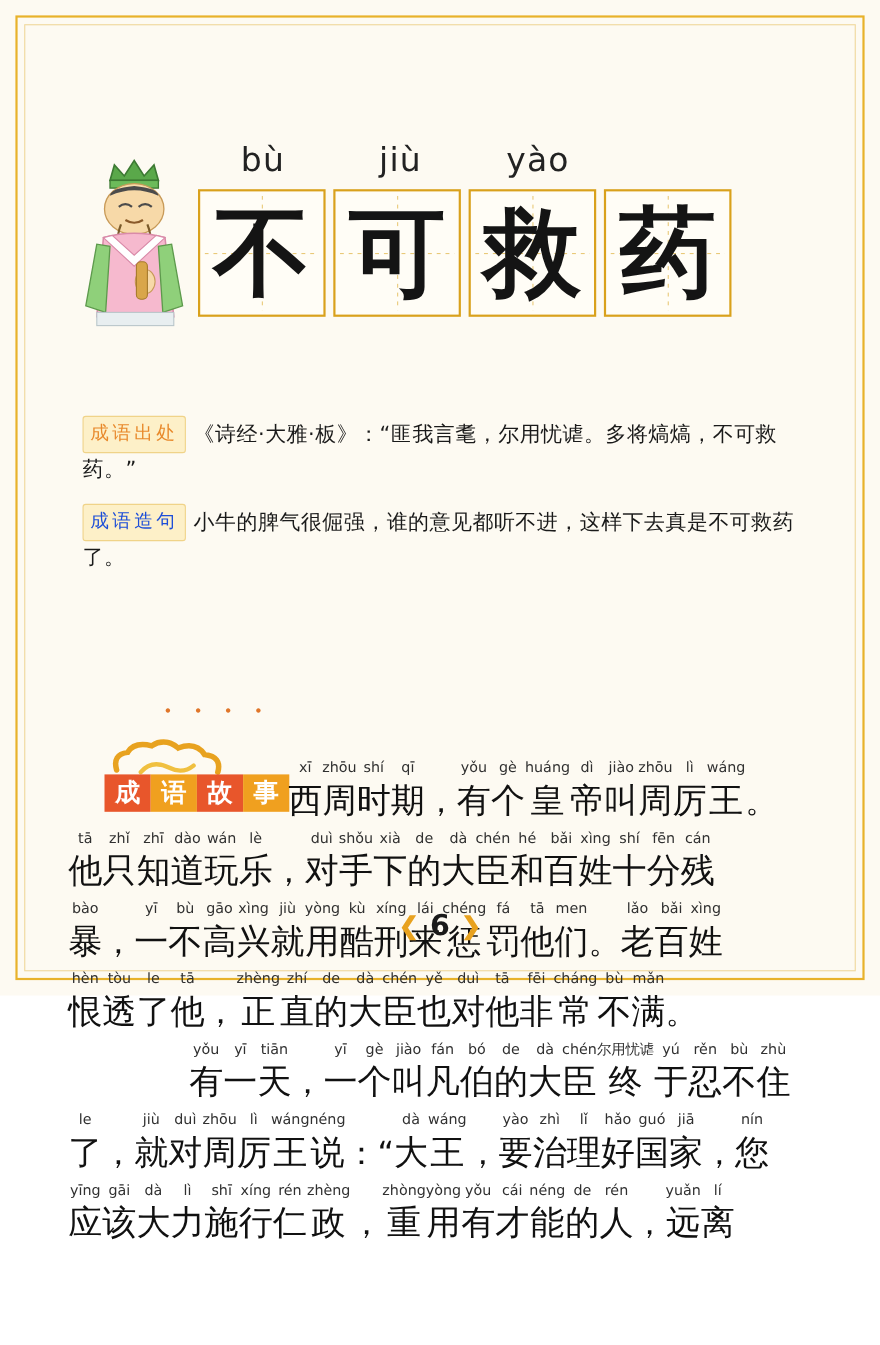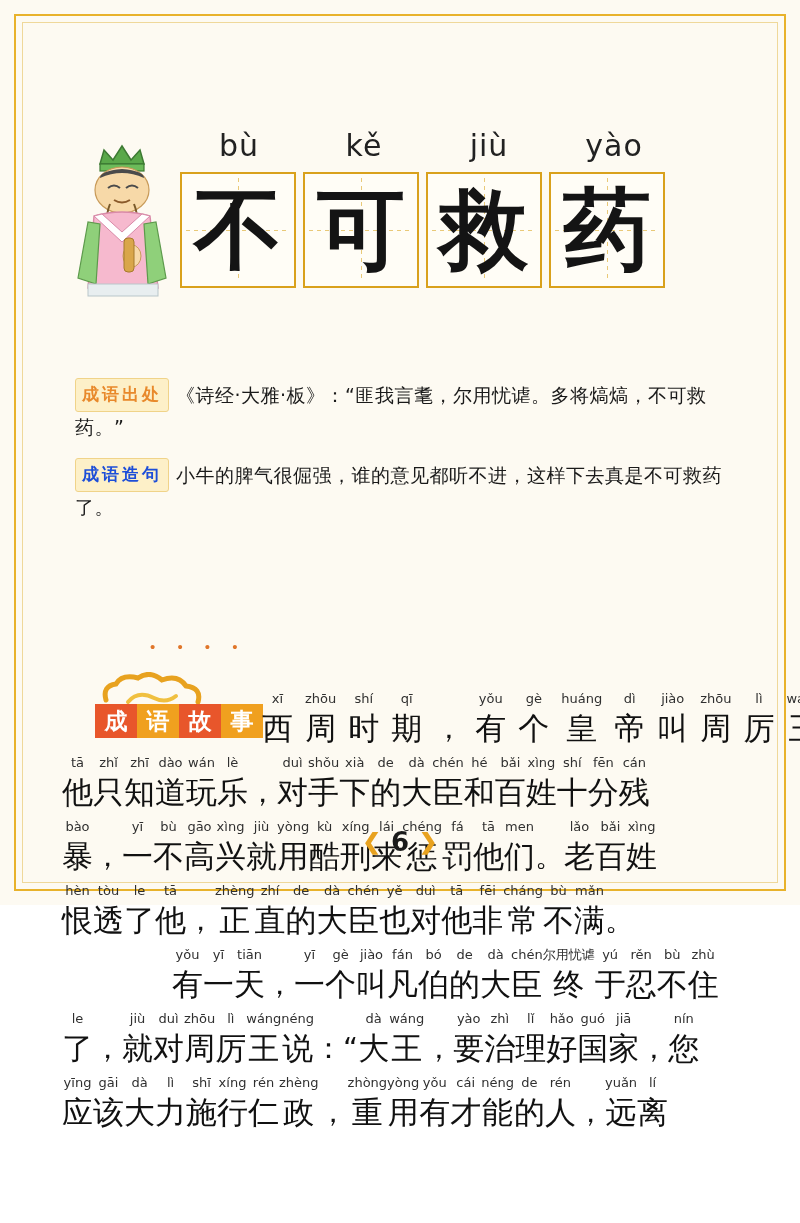--- a/index.html
+++ b/index.html
@@ -123,21 +123,21 @@
     width: 660px;
   }
   .def-block {
     margin-bottom: 16px;
     line-height: 1.62;
   }
   .tag {
     display: inline-block;
     font-family: "DejaVu Sans", sans-serif;
     font-size: 17px;
-    font-weight: bold;
+    font-weight: normal;
     color: #e8892b;
     background: #fdf0c8;
     border: 1px solid #f0d389;
     border-radius: 3px;
     padding: 2px 6px;
     letter-spacing: 3px;
     vertical-align: 2px;
     margin-right: 7px;
   }
   .def-text {
@@ -198,21 +198,21 @@
     left: 62px;
     top: 690px;
     width: 676px;
   }
   .line {
     display: flex;
     flex-wrap: nowrap;
     align-items: flex-end;
     margin-bottom: 4px;
   }
-  .line.indent-1 { padding-left: 200px; gap: 12px; }
+  .line.indent-1 { padding-left: 200px; }
   .line.indent-2 { padding-left: 110px; }
   .line.indent-3 { padding-left: 0px; }
   .unit {
     display: flex;
     flex-direction: column;
     align-items: center;
     justify-content: flex-end;
   }
   .py {
     font-family: "DejaVu Sans", sans-serif;
@@ -284,21 +284,20 @@
         <path d="M86 84 L96 140 L78 146 L74 86 Z" fill="#8fd07a" stroke="#5d9a4c" stroke-width="1.2"></path>
         <rect x="18" y="146" width="70" height="12" fill="#e8eef0" stroke="#b9c6ca" stroke-width="1"></rect>
 
         <ellipse cx="62" cy="118" rx="9" ry="11" fill="#f7d9a8" stroke="#c89a58" stroke-width="1"></ellipse>
         <rect x="54" y="100" width="10" height="34" rx="4" fill="#d9a64a" stroke="#a67b2c" stroke-width="1"></rect>
       </svg>
     </div>
 
     <div class="pinyin-row">
       <div class="pinyin-cell">bù</div>
-      <div class="pinyin-cell">kě</div>
       <div class="pinyin-cell">jiù</div>
       <div class="pinyin-cell">yào</div>
     </div>
 
     <div class="title-boxes">
       <div class="char-box">
         <div class="char-glyph">不</div>
       </div>
       <div class="char-box">
         <div class="char-glyph">可</div>

